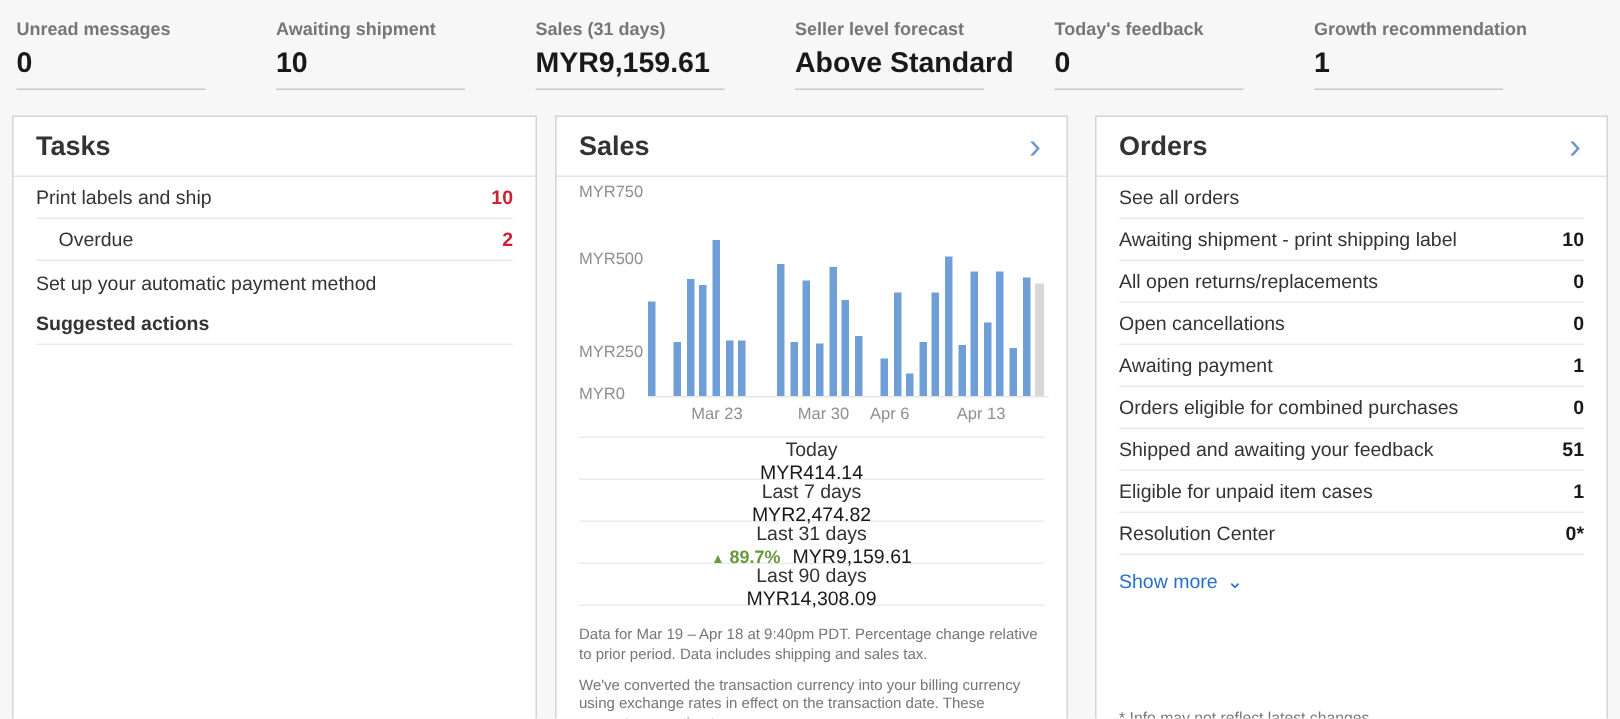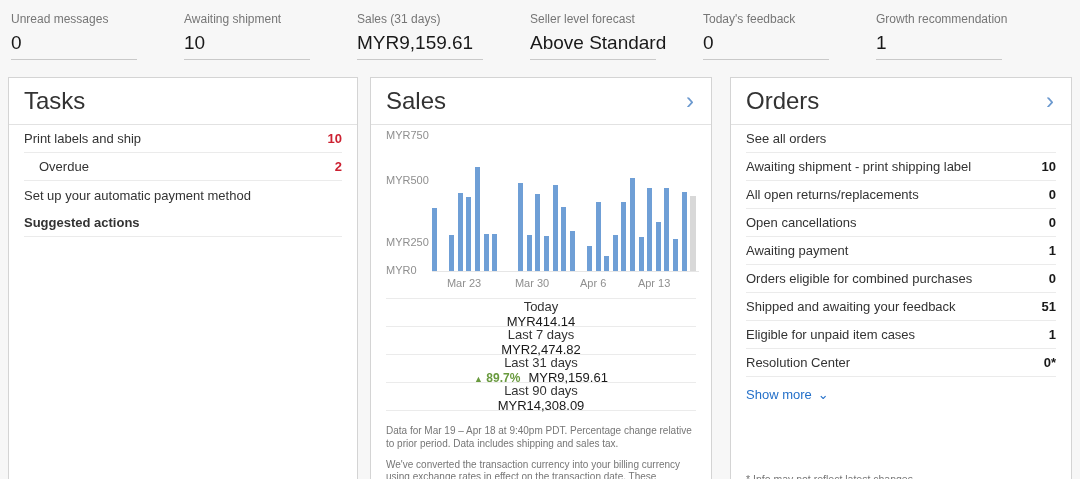--- a/index.html
+++ b/index.html
@@ -1,33 +1,33 @@
 <!DOCTYPE html>
 <html><head>
 <meta charset="utf-8">
 <style>
   * { margin:0; padding:0; box-sizing:border-box; }
   html,body { width:1080px; height:479px; overflow:hidden; }
   body { font-family:"Liberation Sans","DejaVu Sans",sans-serif; background:#f7f7f7; color:#333; }
   .page { width:1080px; height:479px; overflow:hidden; position:relative; }
 
   
-  .top-stats { display:flex; padding:12px 0 0 11px; }
+  .top-stats { display:flex; padding:12px 0 0 11px;font-weight:bold; }
   .stat { width:173px; flex:0 0 173px; cursor:pointer; }
   .stat .lbl { font-size:12px; color:#767676; margin-bottom:6px; white-space:nowrap; }
   .stat .val { font-size:19px; color:#191919; width:126px; padding-bottom:5px; border-bottom:1px solid #c9c9c9; white-space:nowrap; }
 
   
   .panels { display:flex; margin:17px 8px 0 8px; align-items:stretch; }
   .panel { background:#fff; border:1px solid #d4d4d4; height:440px; position:relative; }
   .panel-tasks { width:350px; margin-right:12px; }
   .panel-sales { width:342px; margin-right:18px; }
   .panel-orders{ width:342px; }
   .panel-header { display:flex; justify-content:space-between; align-items:center; padding:9px 15px; border-bottom:1px solid #e2e2e2; }
-  .panel-header h2 { font-size:24px; font-weight:400; color:#333; }
+  .panel-header h2 { font-size:18px; font-weight:700; color:#333; }
   .chev { font-size:24px; line-height:18px; color:#6b99cf; cursor:pointer; font-weight:400; padding:0 2px; }
 
   
   .rows { padding:0 15px; }
   .row { display:flex; justify-content:space-between; align-items:center; min-height:28px; border-bottom:1px solid #ebebeb; font-size:13px; color:#333; cursor:pointer; }
   .row.nb { border-bottom:none; }
   .row .rl { padding:2px 0; }
   .row.indent .rl { padding-left:15px; }
   .row.bold .rl { font-weight:bold; }
   .row .rc { font-weight:bold; font-size:13px; }
@@ -217,22 +217,22 @@
               </div>
               <div class="slot">
                 <div class="bar" title="Apr 17: MYR440" style="height: 79px; background: rgb(111, 159, 214);"></div>
               </div>
               <div class="slot">
                 <div class="bar" title="Apr 18: MYR414" style="height: 75px; background: rgb(216, 216, 216); width: 6px;"></div>
               </div>
             </div>
         </div>
         <div class="xaxis" id="chart-xaxis">
-            <span style="left: 32px;">Mar 23</span>
-            <span style="left: 100px;">Mar 30</span>
+            <span style="left: 46px;">Mar 23</span>
+            <span style="left: 117px;">Mar 30</span>
             <span style="left: 161.129px;">Apr 6</span>
             <span style="left: 222.097px;">Apr 13</span>
           </div>
       </div>
       <div class="summary" id="sales-summary">
           <div class="srow">
             <span class="sl">Today</span>
             <span><span class="amt">MYR414.14</span></span>
           </div>
           <div class="srow">

